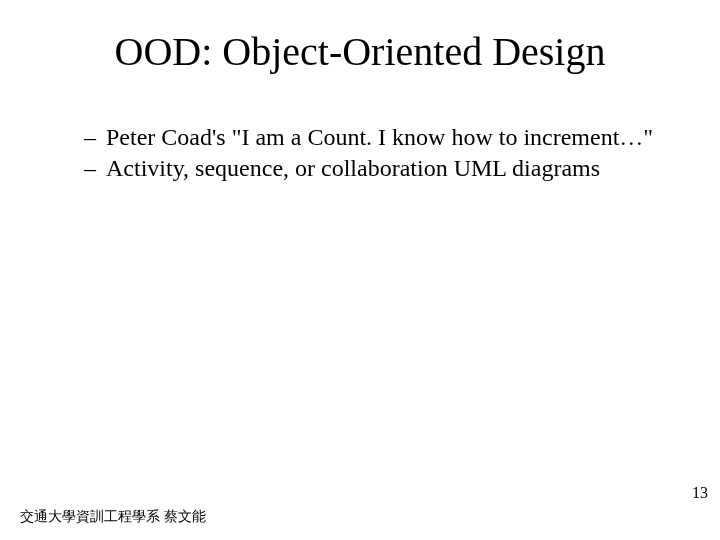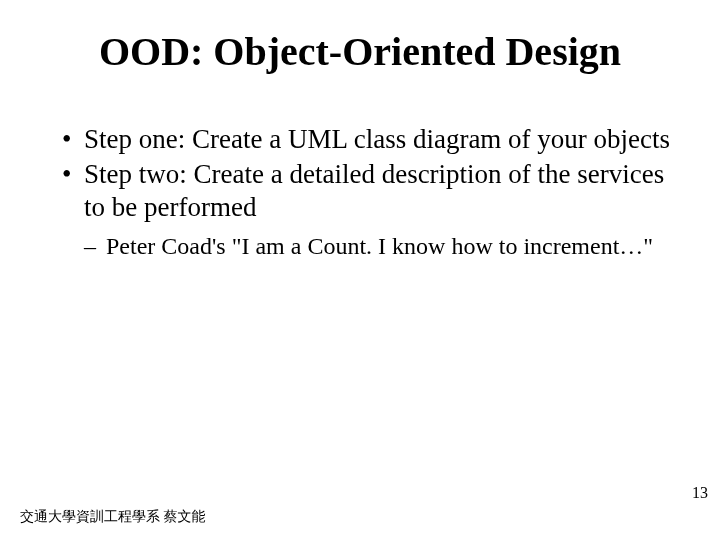--- a/index.html
+++ b/index.html
@@ -16,21 +16,21 @@
       overflow: hidden;
     }
     .slide {
       width: 100%;
       height: 100%;
       padding: 28px 48px 20px 48px;
       position: relative;
     }
     .title {
       font-size: 40px;
-      font-weight: bold;
+      font-weight: normal;
       text-align: center;
       color: #000;
       margin-bottom: 48px;
       letter-spacing: 0px;
     }
     .content {
       padding-left: 8px;
     }
     .bullet-list {
       list-style: none;
@@ -68,41 +68,38 @@
       position: absolute;
       left: 0;
       top: 0;
     }
     .footer-left {
       position: absolute;
       bottom: 14px;
       left: 20px;
       font-size: 14px;
       color: #000;
-      font-family: Liberation Serif, serif;
+      font-family: Liberation Sans, sans-serif;
     }
     .footer-right {
       position: absolute;
       bottom: 38px;
       right: 12px;
       font-size: 16px;
       color: #000;
     }
   </style>
 </head>
 <body>
 
 <div class="slide">
   <h1 class="title">OOD: Object-Oriented Design</h1>
 
   <div class="content">
-    <ul class="bullet-list">
-      <li class="bullet-item">Step one: Create a UML class diagram of your objects</li>
-      <li class="bullet-item">Step two: Create a detailed description of the services to be performed</li>
-    </ul>
     <ul class="sub-list">
       <li class="sub-item">Peter Coad's "I am a Count. I know how to increment…"</li>
+      <li class="sub-item">Activity, sequence, or collaboration UML diagrams</li>
     </ul>
   </div>
 
   <div class="footer-left">交通大學資訓工程學系 蔡文能</div>
   <div class="footer-right">13</div>
 </div>
 
 </body></html>

